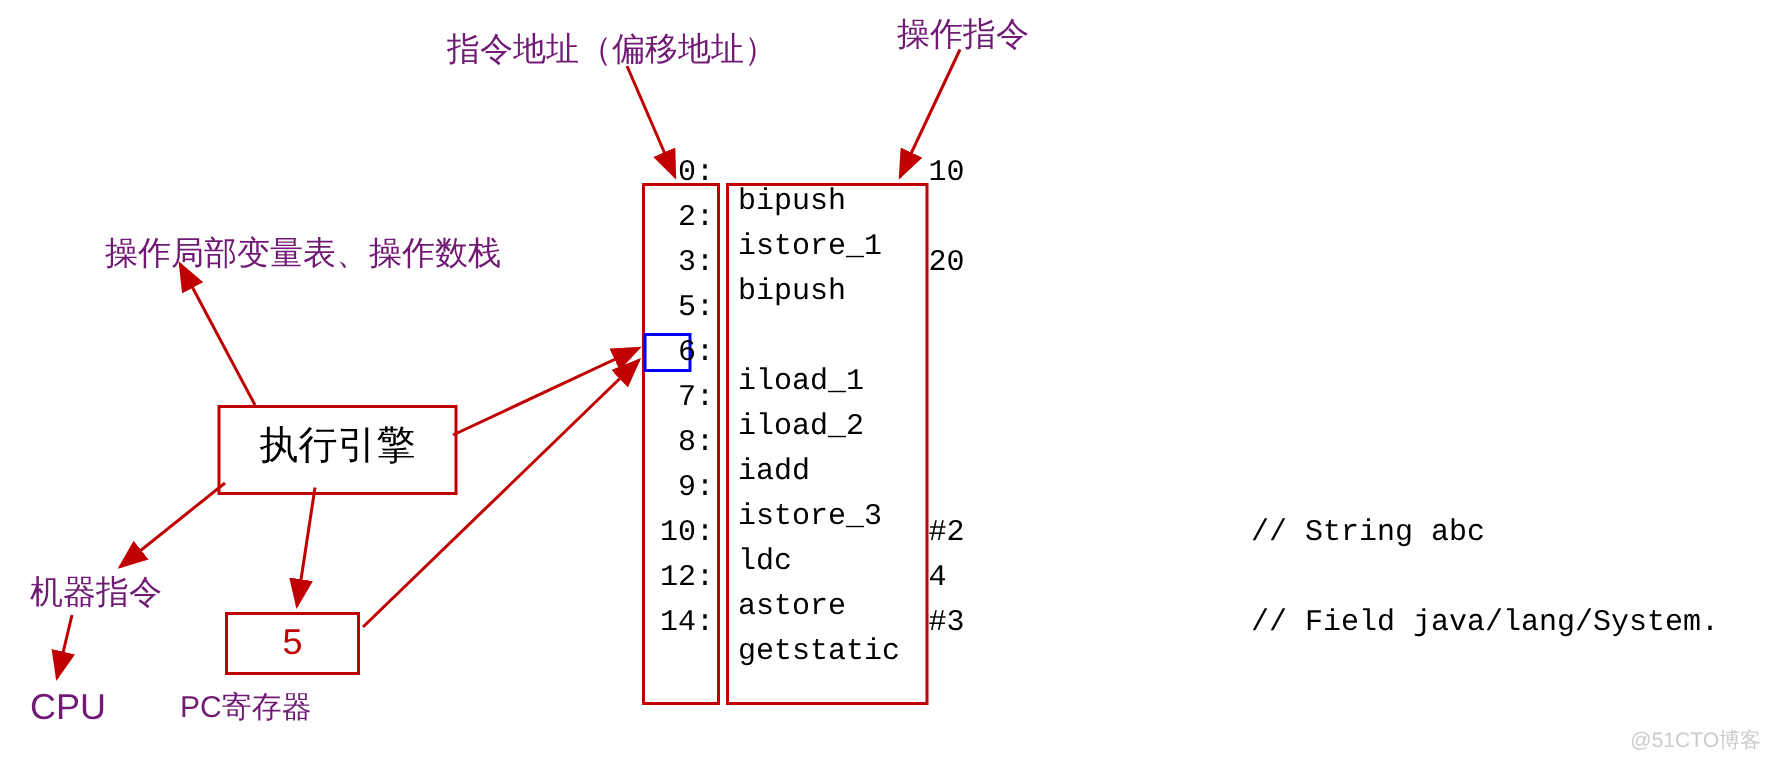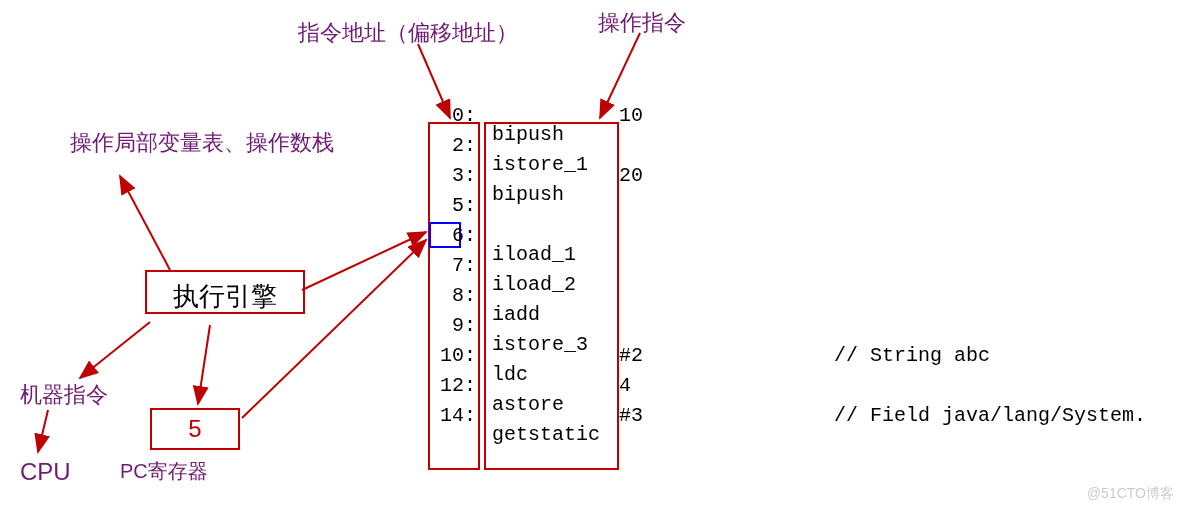--- a/index.html
+++ b/index.html
@@ -80,26 +80,26 @@
       color: #ccc;
       font-size: 14px;
     }
   </style>
 </head>
 <body>
 
 <div class="label" style="left:298px; top:18px;">指令地址（偏移地址）</div>
 <div class="label" style="left:598px; top:8px;">操作指令</div>
 
-<div class="label" style="left:70px; top:128px;text-align:right;">操作局部变量表、操作数栈</div>
+<div class="label" style="left:70px; top:154px;text-align:right;">操作局部变量表、操作数栈</div>
 <div class="label" style="left:20px; top:380px;">机器指令</div>
 <div class="label" style="left:20px; top:458px; font-size:24px;">CPU</div>
 <div class="label" style="left:120px; top:458px; font-size:20px;">PC寄存器</div>
 
-<div class="box" style="left:145px; top:270px; width:160px; height:44px; font-size:26px; text-align:center; line-height:48px;">执行引擎</div>
+<div class="box" style="left:145px; top:270px; width:160px; height:60px; font-size:26px; text-align:center; line-height:48px;">执行引擎</div>
 
 <div class="pc-box" style="left:150px; top:408px; width:90px; height:42px; line-height:38px;">5</div>
 
 <div class="box" style="left:428px; top:122px; width:52px; height:348px;"></div>
 <div class="box" style="left:484px; top:122px; width:135px; height:348px;"></div>
 
 <div class="blue-box" style="left:429px; top:222px; width:32px; height:26px;"></div>
 
 <div class="bytecode mono">
   <div>

